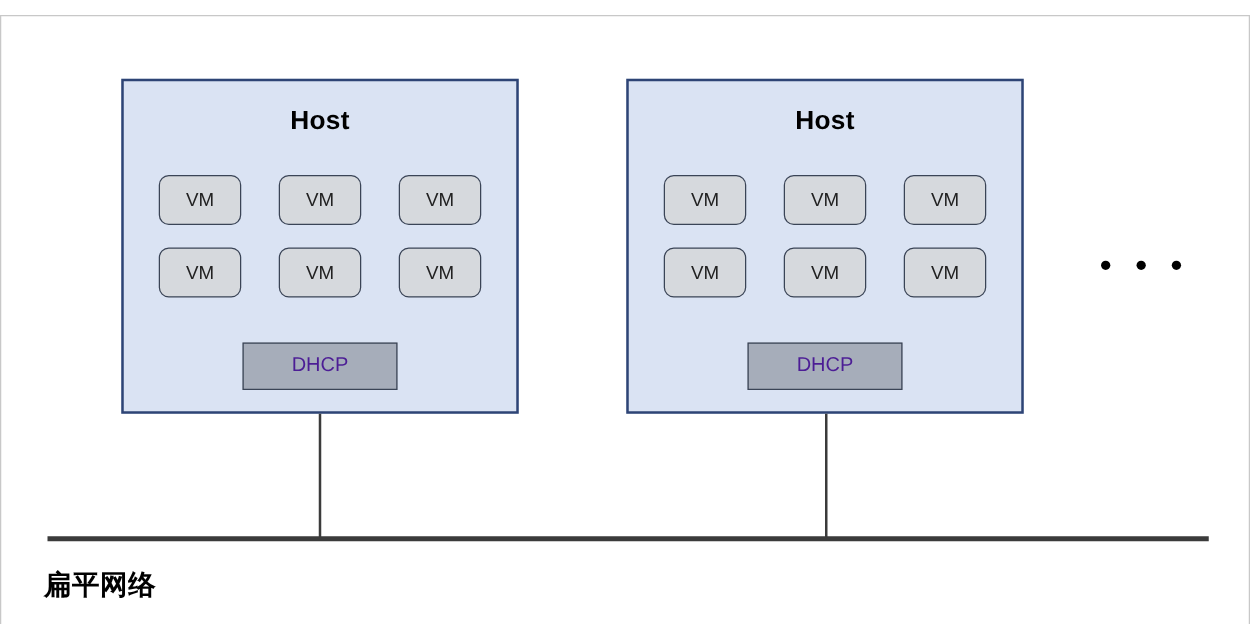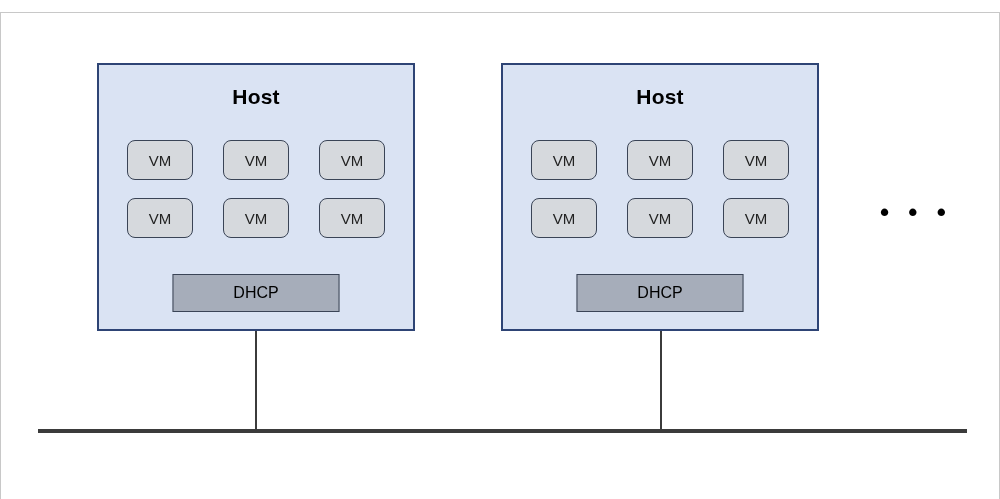--- a/index.html
+++ b/index.html
@@ -70,30 +70,30 @@
     font-size: 15px;
     color: #222222;
   }
 
   
   .dhcp-box {
     position: absolute;
     left: 50%;
     transform: translateX(-50%);
     top: 209px;
-    width: 167px;
+    width: 124px;
     height: 38px;
     box-sizing: border-box;
     background: #a6adba;
     border: 1.8px solid #3a4456;
     display: flex;
     align-items: center;
     justify-content: center;
     font-size: 16px;
-    color: #000000;
+    color: #4c1d95;
   }
 
   
   .connector {
     position: absolute;
     width: 2px;
     background: #3b3b3b;
     top: 318px;
     height: 101px;
   }
@@ -162,14 +162,15 @@
     </div>
     <div class="dhcp-box">DHCP</div>
   </div>
 
   <div id="ellipsis">• • •</div>
 
   <div id="connector-1" class="connector"></div>
   <div id="connector-2" class="connector"></div>
 
   <div id="network-bus"></div>
+  <div id="network-label">扁平网络</div>
 
 </div>
 
 </body></html>

